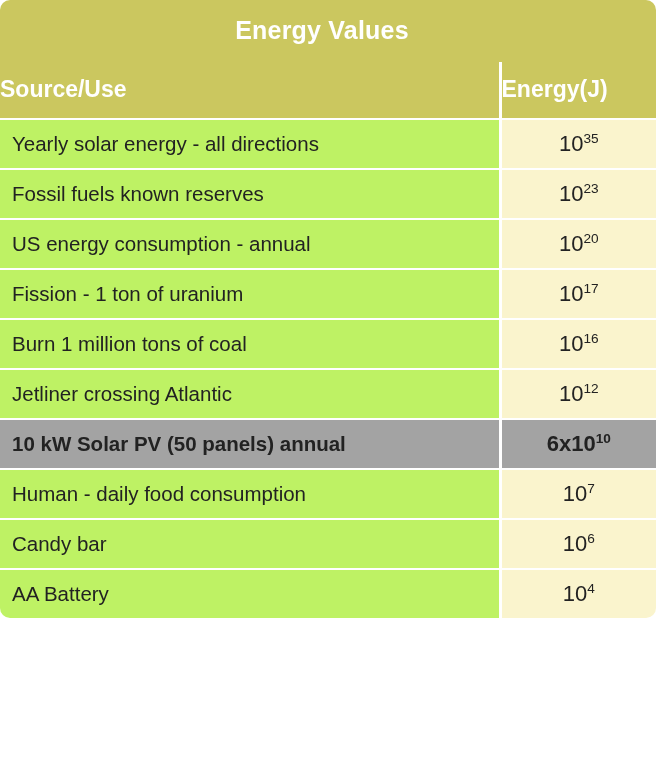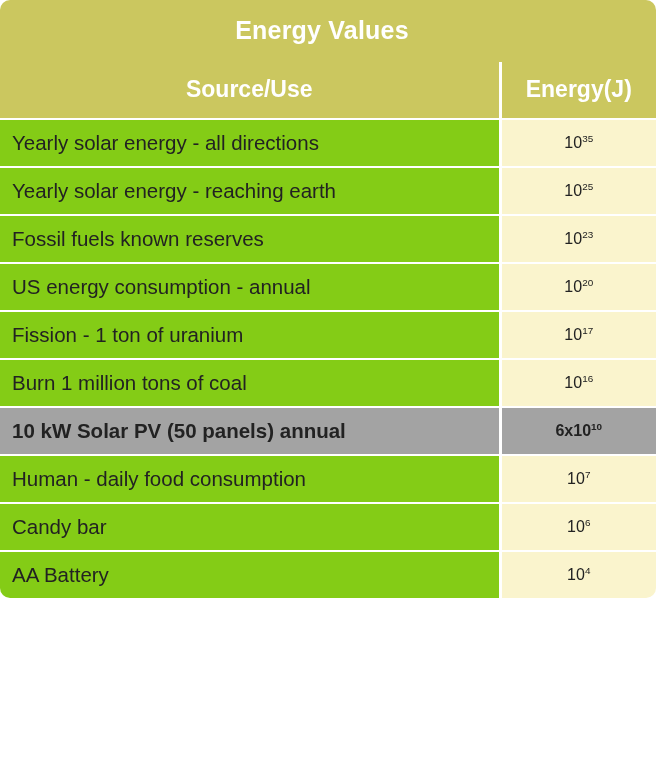--- a/index.html
+++ b/index.html
@@ -34,41 +34,41 @@
     border-top-left-radius: 10px;
     border-top-right-radius: 10px;
     letter-spacing: 0.2px;
   }
   
   .head-cell {
     background: #cbc75f;
     color: #ffffff;
     font-size: 23px;
     font-weight: bold;
-    text-align: center;
+    text-align: left;
     padding: 14px 0 15px 0;
     border-right: 3px solid #ffffff;
   }
   .head-cell.last {
     border-right: none;
   }
   
   td.source-cell {
-    background: #84cc16;
+    background: #bef264;
     color: #222222;
     font-size: 20.5px;
     text-align: left;
     padding: 11px 0 11px 12px;
     border-top: 2px solid #ffffff;
     border-right: 3px solid #ffffff;
   }
   td.energy-cell {
     background: #faf4cd;
     color: #222222;
-    font-size: 16px;
+    font-size: 22px;
     text-align: center;
     padding: 11px 0 11px 0;
     border-top: 2px solid #ffffff;
     margin-left: 40px;
   }
   tr.highlight td.source-cell,
   tr.highlight td.energy-cell {
     background: #a3a3a3;
     font-weight: bold;
   }
@@ -106,38 +106,38 @@
         <th class="head-cell">Source/Use</th>
         <th class="head-cell last">Energy(J)</th>
       </tr>
     </thead>
     <tbody id="table-body">
         <tr>
           <td class="source-cell">Yearly solar energy - all directions</td>
           <td class="energy-cell"><span>10</span><sup>35</sup></td>
         </tr>
         <tr>
-          <td class="source-cell">Yearly solar energy - reaching earth</td>
-          <td class="energy-cell"><span>10</span><sup>25</sup></td>
-        </tr>
-        <tr>
           <td class="source-cell">Fossil fuels known reserves</td>
           <td class="energy-cell"><span>10</span><sup>23</sup></td>
         </tr>
         <tr>
           <td class="source-cell">US energy consumption - annual</td>
           <td class="energy-cell"><span>10</span><sup>20</sup></td>
         </tr>
         <tr>
           <td class="source-cell">Fission - 1 ton of uranium</td>
           <td class="energy-cell"><span>10</span><sup>17</sup></td>
         </tr>
         <tr>
           <td class="source-cell">Burn 1 million tons of coal</td>
           <td class="energy-cell"><span>10</span><sup>16</sup></td>
+        </tr>
+        <tr>
+          <td class="source-cell">Jetliner crossing Atlantic</td>
+          <td class="energy-cell"><span>10</span><sup>12</sup></td>
         </tr>
         <tr class="highlight">
           <td class="source-cell">10 kW Solar PV (50 panels) annual</td>
           <td class="energy-cell"><span>6x10</span><sup>10</sup></td>
         </tr>
         <tr>
           <td class="source-cell">Human - daily food consumption</td>
           <td class="energy-cell"><span>10</span><sup>7</sup></td>
         </tr>
         <tr>

